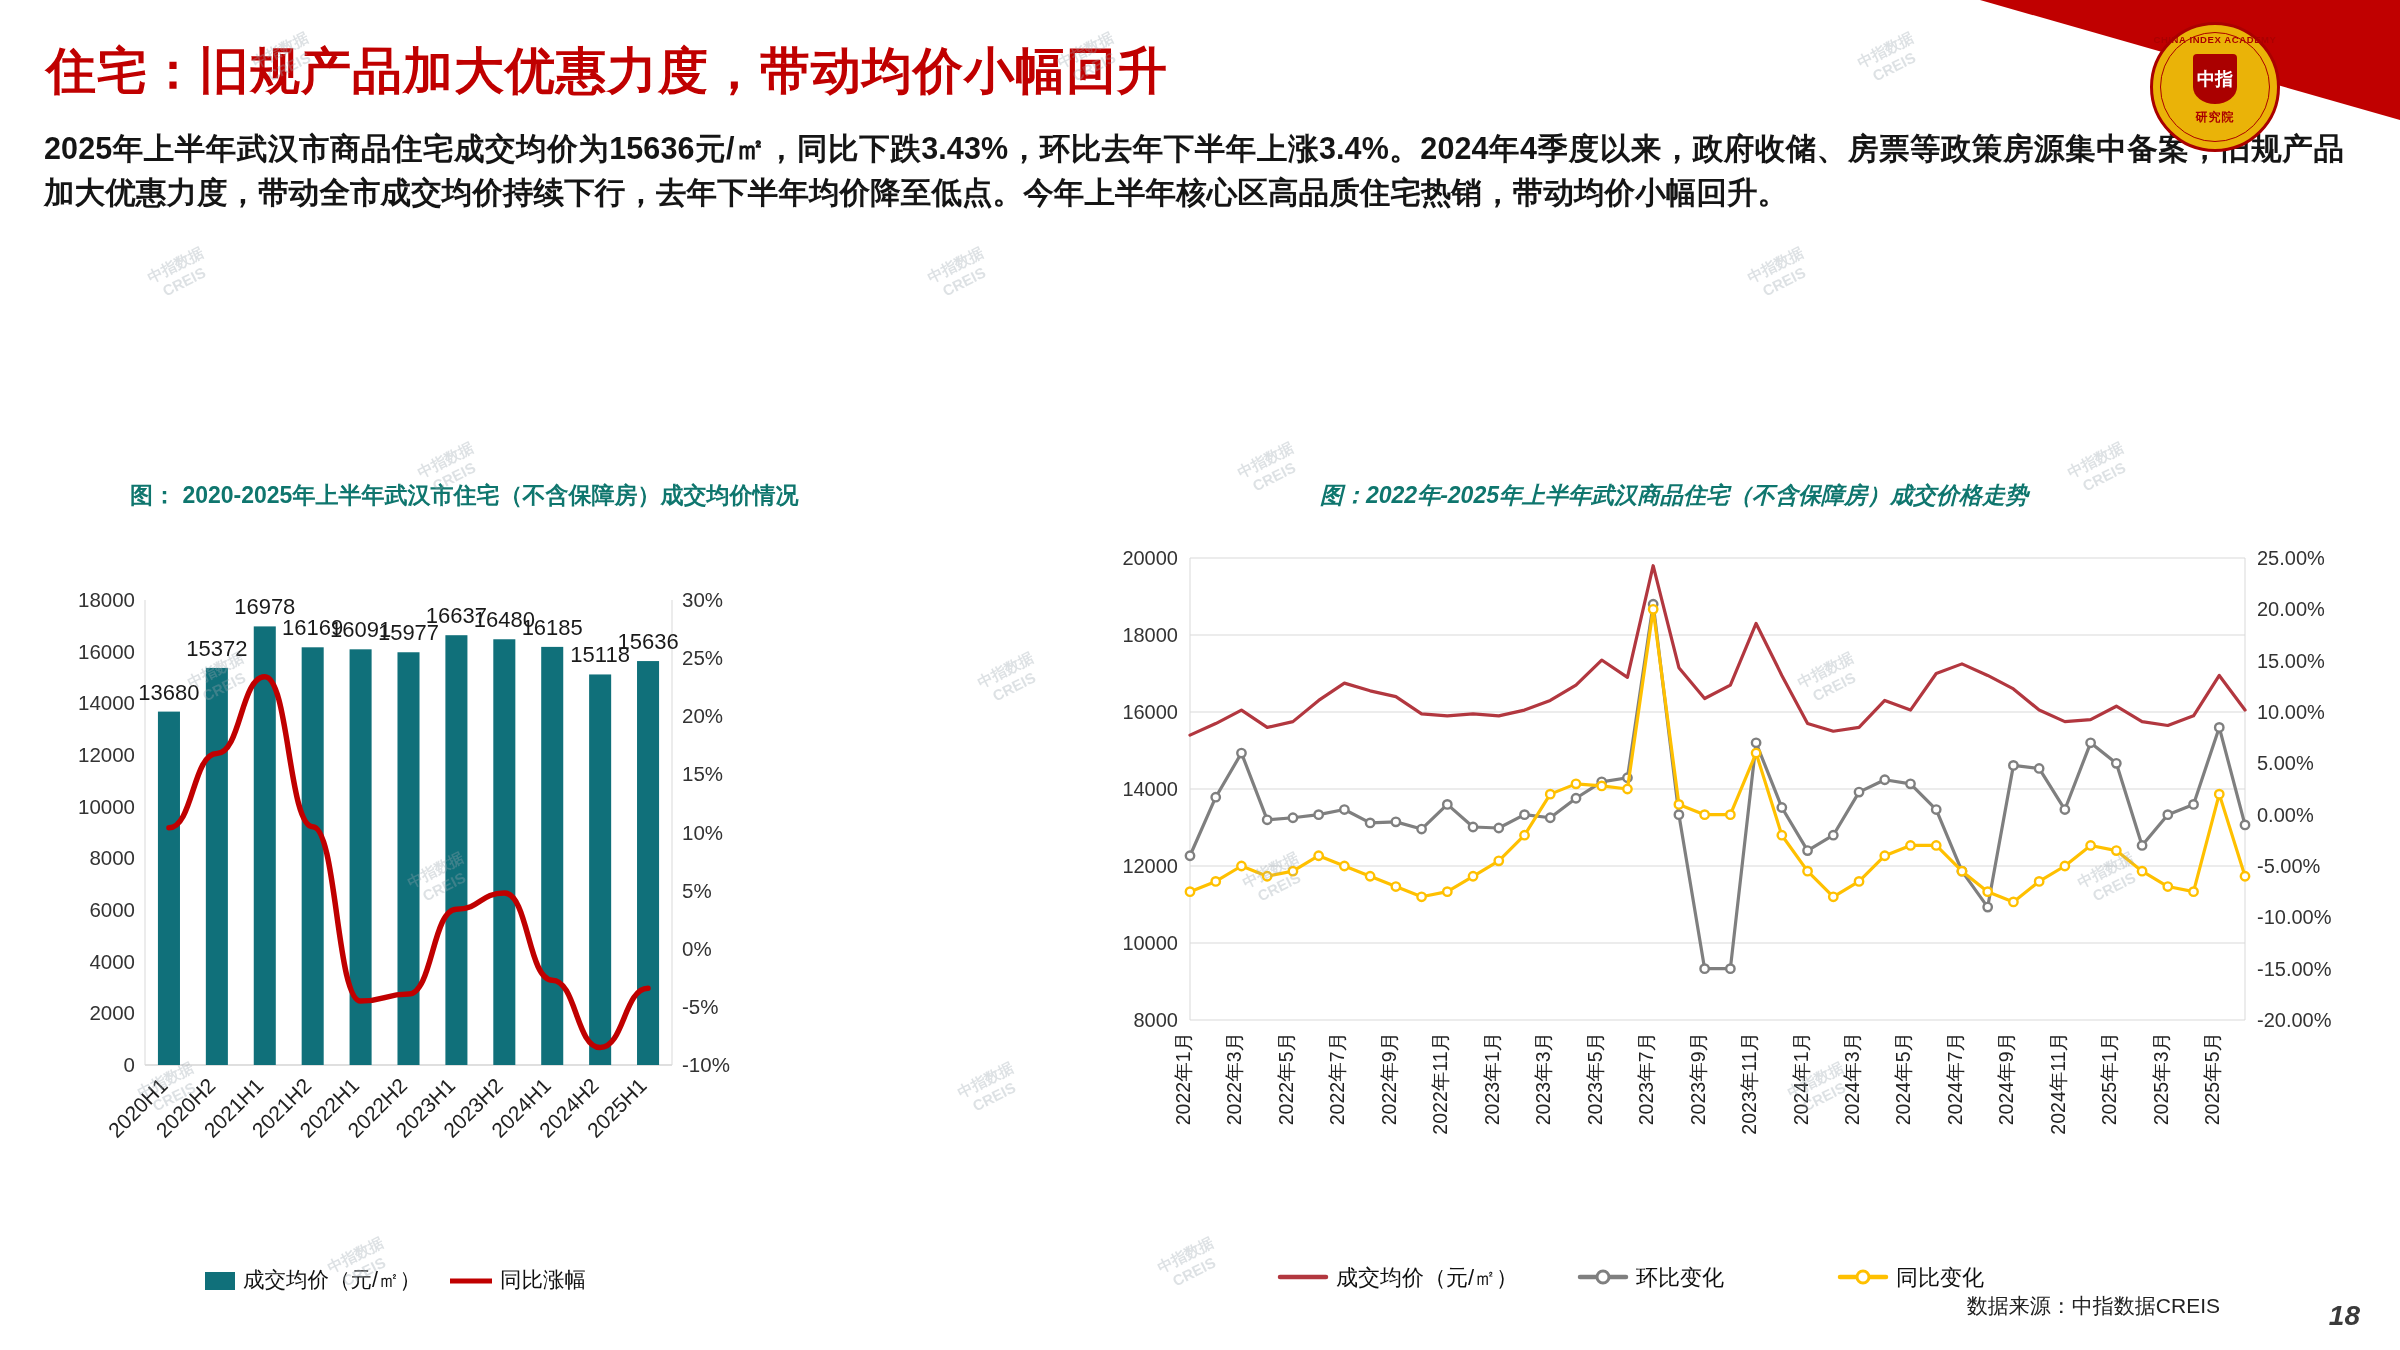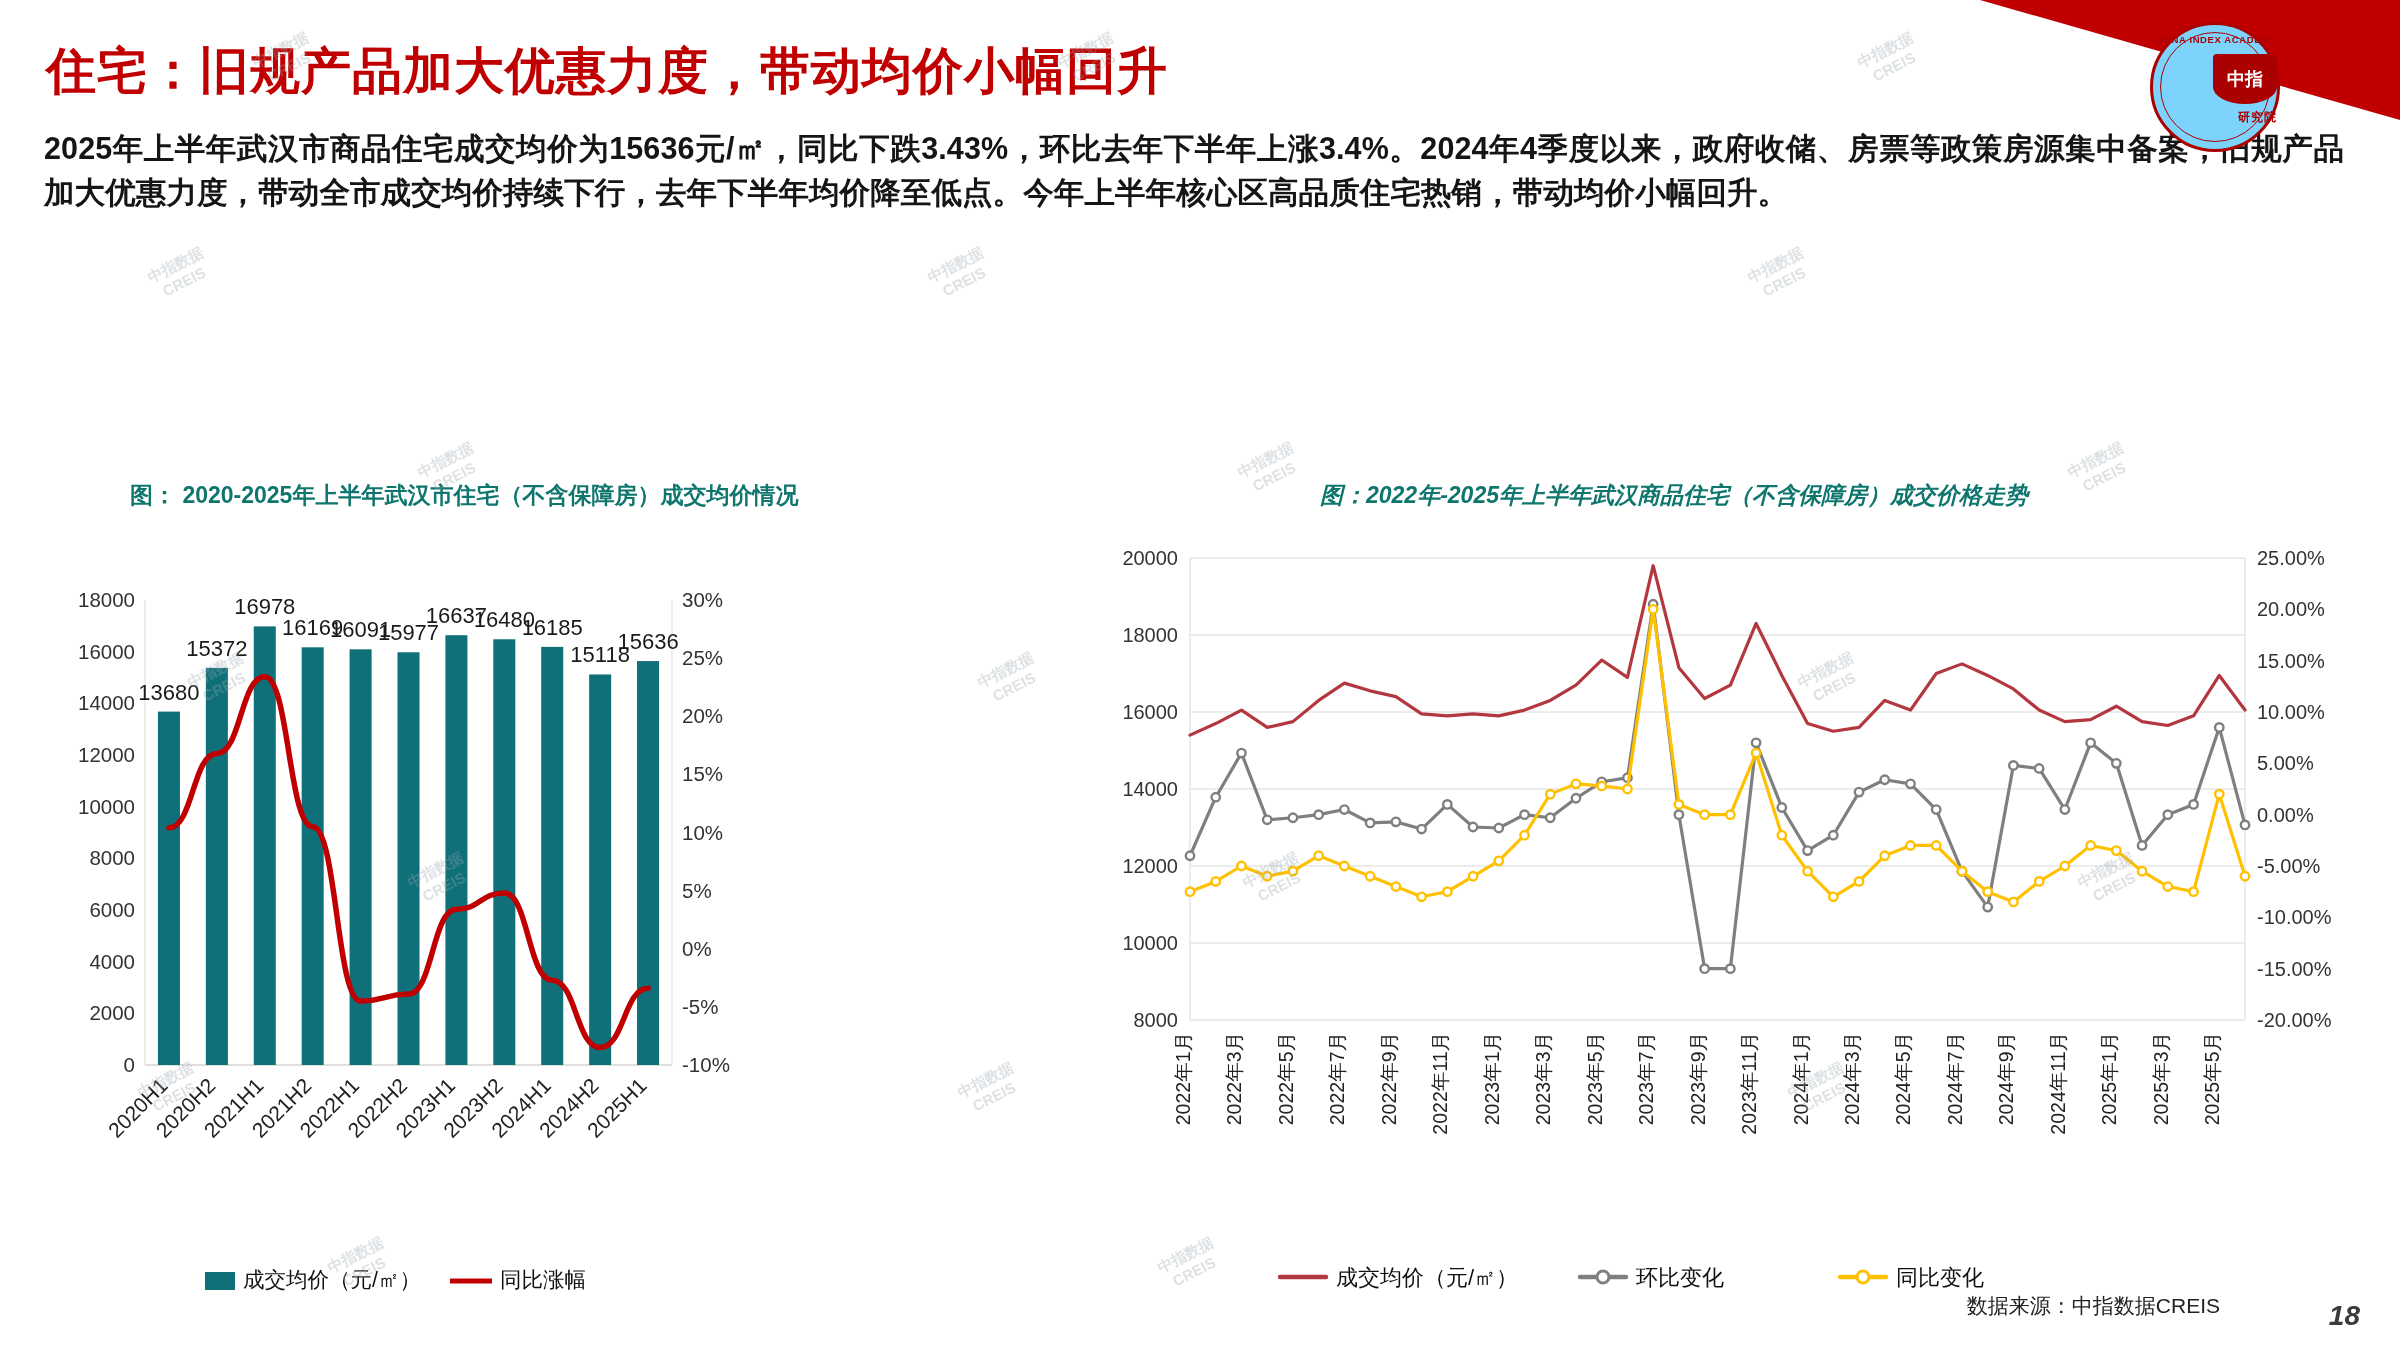--- a/index.html
+++ b/index.html
@@ -12,33 +12,33 @@
   }
   
   .corner-wedge{
     position:absolute; top:0; right:0; width:420px; height:120px;
     background:#c00000;
     clip-path:polygon(55% 0, 100% 0, 100% 100%, 0 0);
   }
   
   .logo{
     position:absolute; top:22px; right:120px; width:130px; height:130px;
-    border-radius:50%; border:3px solid #a00; background:#7dd3fc;
-    display:flex; align-items:flex-end; justify-content:center; flex-direction:column;
+    border-radius:50%; border:3px solid #a00; background:#eab308;
+    display:flex; align-items:center; justify-content:center; flex-direction:column;
     z-index:6;
   }
   .logo .ring{
     position:absolute; inset:7px; border:1px solid #a00; border-radius:50%;
   }
   .logo .arc-text{
     position:absolute; top:9px; left:0; width:100%; text-align:center;
     font-size:9.5px; color:#a00; letter-spacing:.6px; font-weight:bold;
   }
   .logo .shield{
-    width:64px;height:50px;background:#a00;color:#fff;font-size:18px;font-weight:bold;
+    width:44px;height:50px;background:#a00;color:#fff;font-size:18px;font-weight:bold;
     display:flex;align-items:center;justify-content:center;line-height:1;
     border-radius:4px 4px 50% 50%/4px 4px 34% 34%;
     margin-top:6px;
   }
   .logo .sub{ font-size:12px;color:#a00;margin-top:5px;font-weight:bold;letter-spacing:1px;}
 
   
   .headline{
     position:absolute; left:46px; top:38px;
     font-size:50px; font-weight:bold; color:#c00000; letter-spacing:1px;

